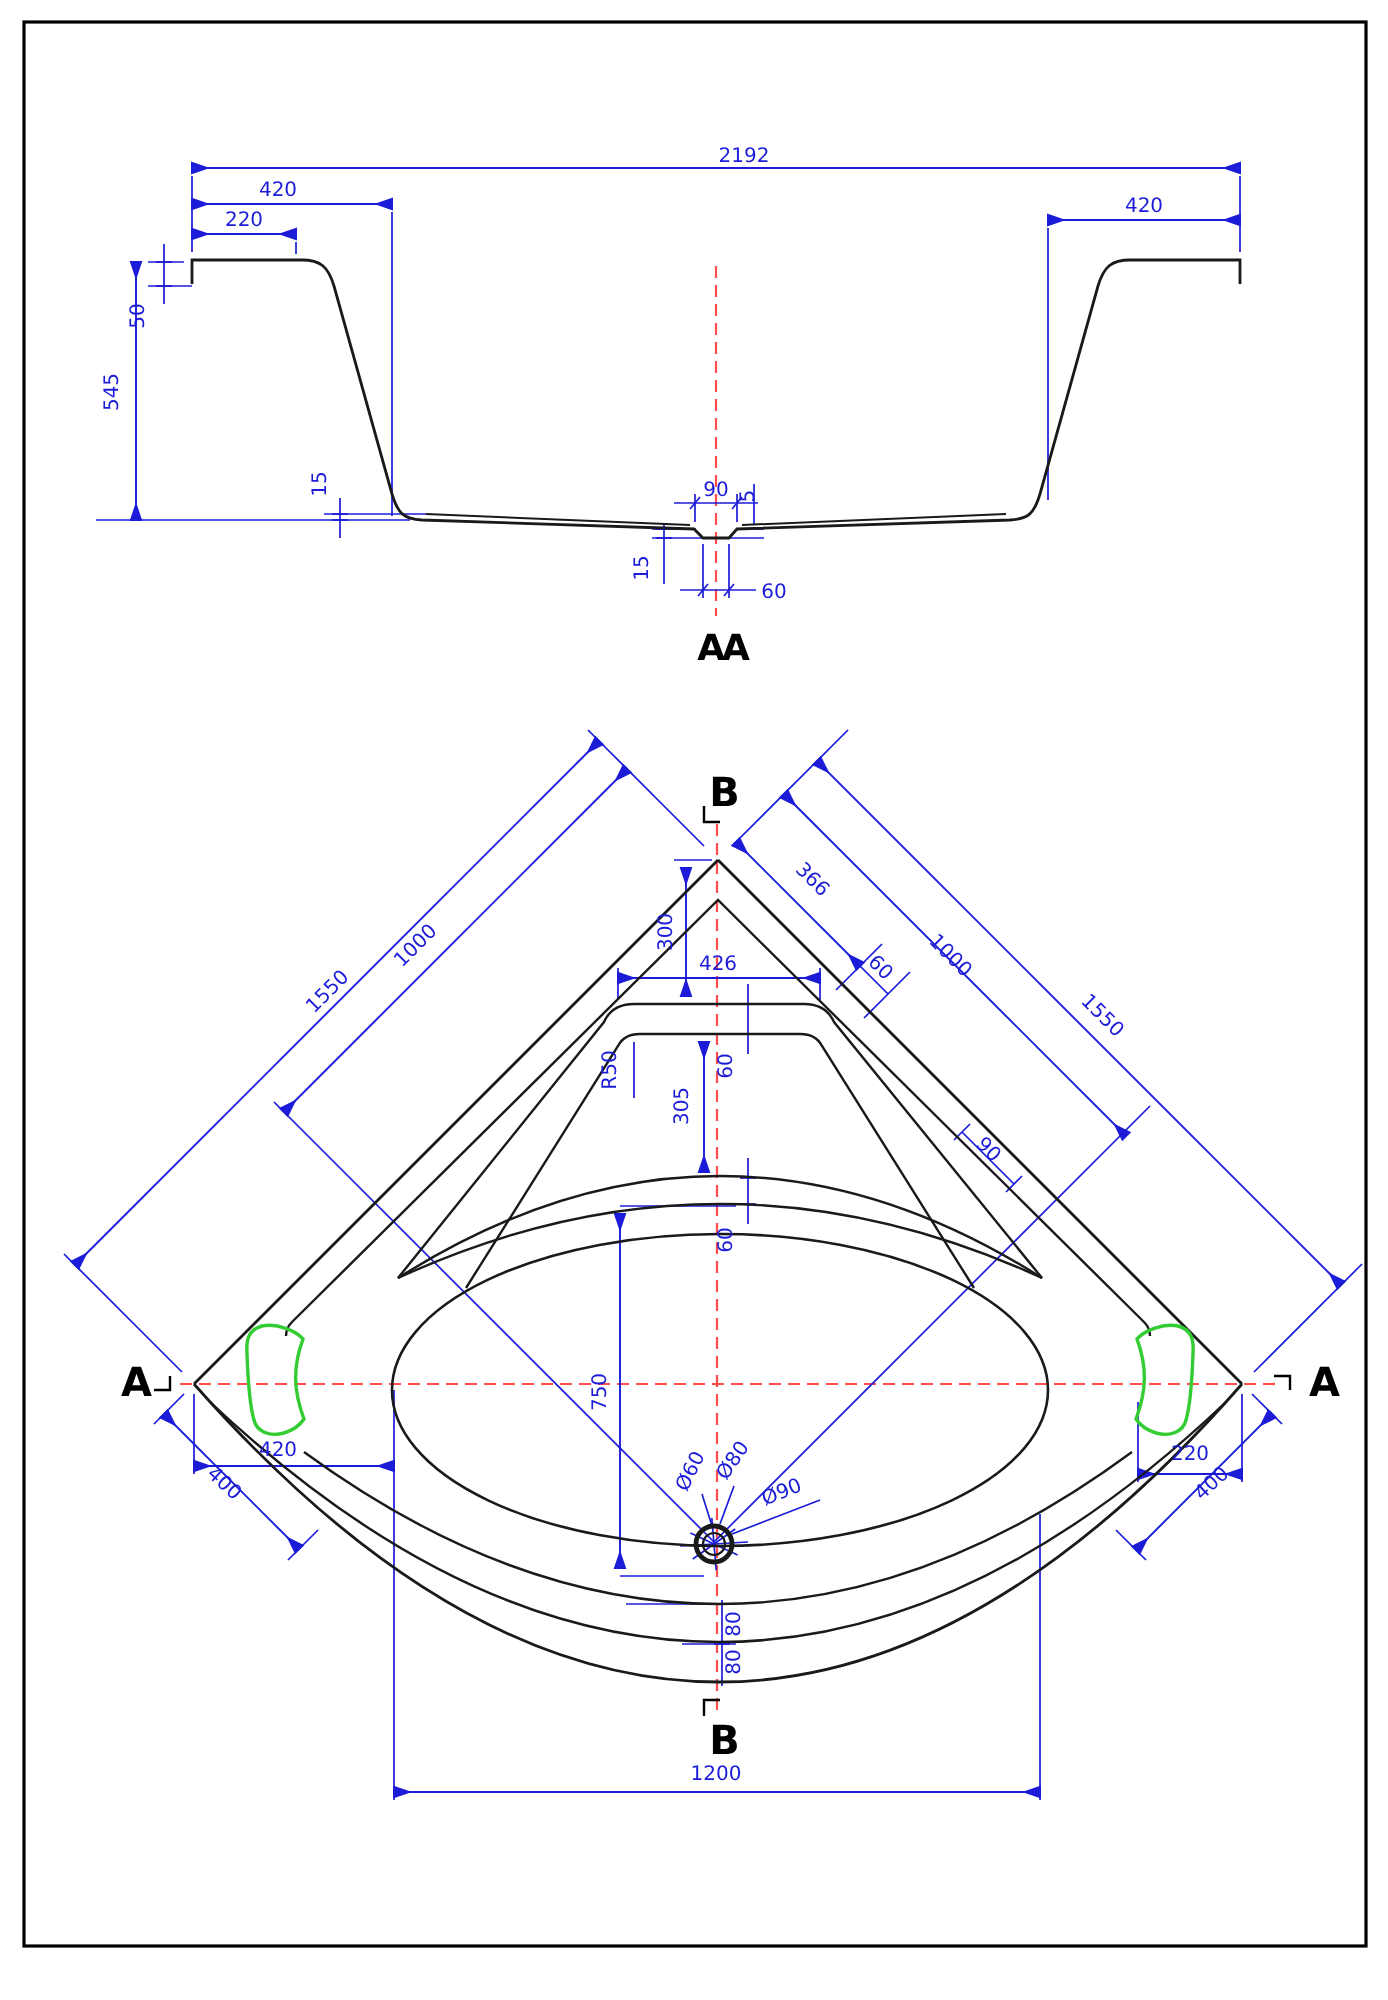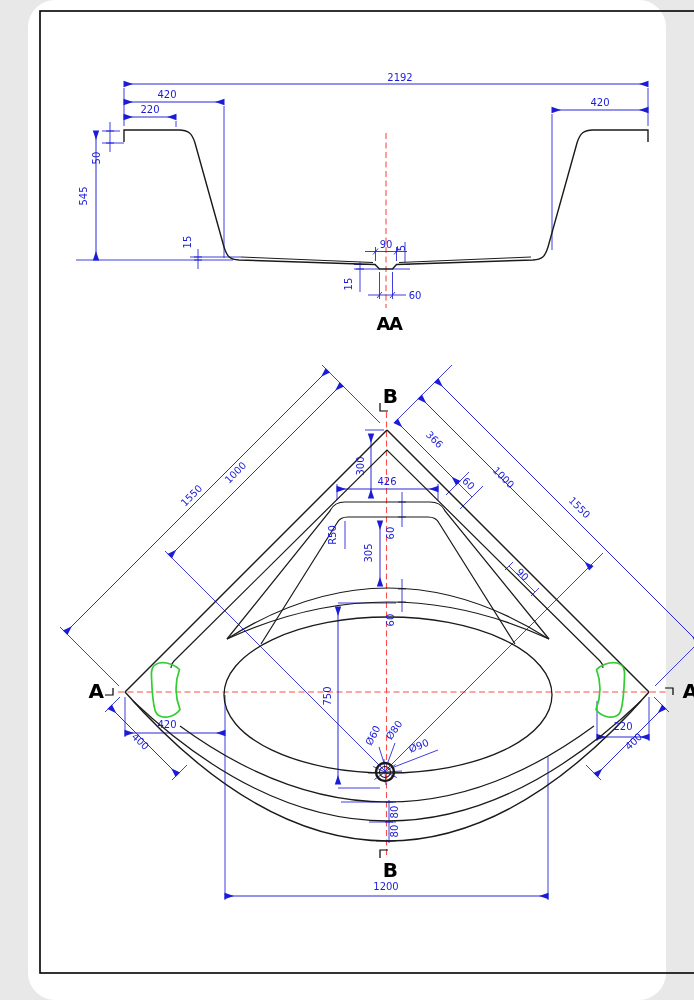--- a/index.html
+++ b/index.html
@@ -1,19 +1,18 @@
 <!DOCTYPE html>
 <html><head>
 <meta charset="utf-8">
 <style>
   html,body{margin:0;padding:0;background:#e8e8e8;}
   .page{
-    width:638px;height:1000px;background:#ffffff;position:relative;margin:0 auto;
+    width:694px;height:1000px;background:#ffffff;position:relative;margin:0 auto;
     font-family:"DejaVu Sans","Liberation Sans",sans-serif;
-    border-radius:27px;
   }
   svg{display:block;}
   text{font-family:"DejaVu Sans","Liberation Sans",sans-serif;}
   .dimtxt{font-size:10px;}
   .marktxt{font-weight:bold;font-size:20px;letter-spacing:-0.5px;}
   .sectxt{font-weight:bold;font-size:18px;letter-spacing:-1.5px;}
 </style>
 </head>
 <body>
 

